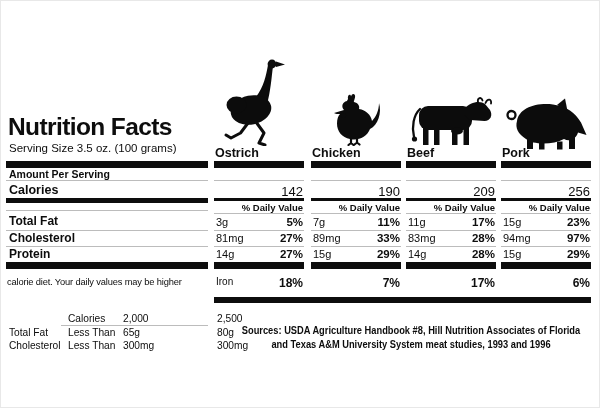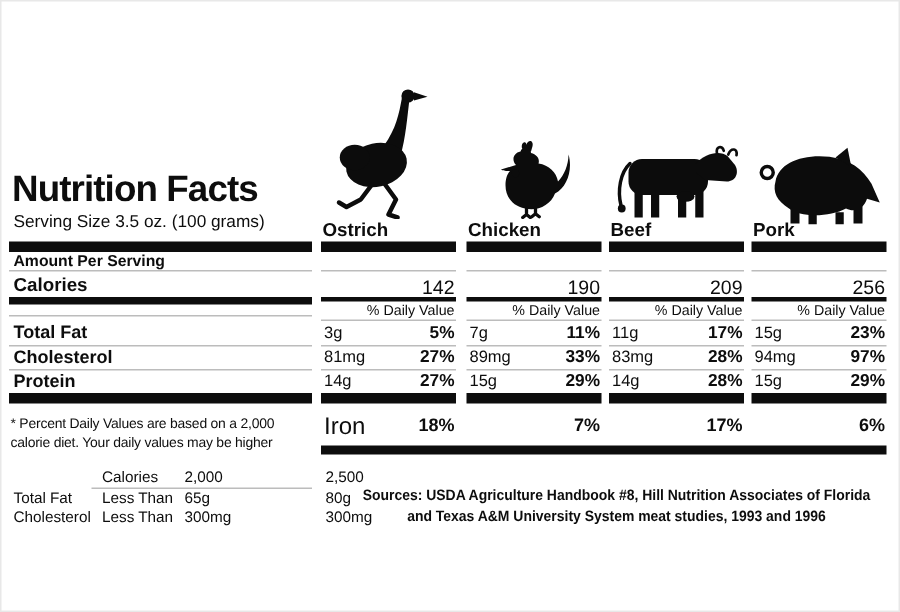--- a/index.html
+++ b/index.html
@@ -29,27 +29,27 @@
   .animal{position:absolute;fill:#0c0c0c;}
   .st{fill:none;stroke:#0c0c0c;stroke-width:3;stroke-linecap:round;stroke-linejoin:round;}
   .st2{fill:none;stroke:#0c0c0c;stroke-width:1.8;stroke-linecap:round;}
   .st2b{fill:none;stroke:#0c0c0c;stroke-width:2.3;stroke-linecap:round;}
   .st3{fill:none;stroke:#0c0c0c;stroke-width:2.2;stroke-linecap:round;stroke-linejoin:round;}
   .col-name{position:absolute;left:1px;top:145px;font-size:12.5px;font-weight:bold;}
   .b1{top:160px;}
   .ra{top:179px;}
   .cal-val{position:absolute;right:1px;top:183px;font-size:13px;font-weight:500;}
   .cal-rule{position:absolute;left:0;right:0;top:197px;height:2.5px;background:var(--ink,#0d0d0d);}
-  .dv-label{position:absolute;right:1px;top:201px;font-size:9.5px;font-weight:normal;}
+  .dv-label{position:absolute;right:1px;top:201px;font-size:9.5px;font-weight:bold;}
   .s0{top:212px;} .s1{top:229px;} .s2{top:245px;}
   .nrow{position:absolute;left:0;right:0;height:14px;}
   .r1{top:215px;} .r2{top:231px;} .r3{top:247px;} .ri{top:275px;}
   .amt{position:absolute;left:2px;top:0;font-size:11px;}
   .pct{position:absolute;right:1px;top:0;font-size:11.5px;font-weight:bold;}
-  .iron-l{position:absolute;left:2px;top:0;font-size:16px;}
+  .iron-l{position:absolute;left:2px;top:0;font-size:10px;}
   .ironp{font-size:12px;}
   .b2{top:261px;}
   .bottom-bar{position:absolute;left:213px;width:377px;top:296px;height:6px;background:var(--ink,#0d0d0d);}
   
   .sources{position:absolute;left:220px;top:323px;width:380px;text-align:center;
     font-size:10px;font-weight:bold;line-height:13.5px;white-space:nowrap;
     transform:scaleX(.93);transform-origin:50% 0;}
 </style>
 </head>
 <body>
@@ -65,21 +65,20 @@
     <div class="p-cal">Calories</div>
     <div class="p-med"></div>
     <div class="rule" style="top:209px"></div>
     <div class="p-label" style="top:213px">Total Fat</div>
     <div class="rule" style="top:229px"></div>
     <div class="p-label" style="top:230px">Cholesterol</div>
     <div class="rule" style="top:245px"></div>
     <div class="p-label" style="top:246px">Protein</div>
     <div class="bar" style="top:261px"></div>
     <div class="p-foot">
-      <div>* Percent Daily Values are based on a 2,000</div>
       <div>calorie diet. Your daily values may be higher</div>
     </div>
     <div class="ref">
       <span class="rh rc2">Calories</span>
       <span class="rh rc3">2,000</span>
       <span class="rh rc4">2,500</span>
       <span class="rr1 rc1">Total Fat</span>
       <span class="rr1 rc2">Less Than</span>
       <span class="rr1 rc3">65g</span>
       <span class="rr1 rc4">80g</span>

